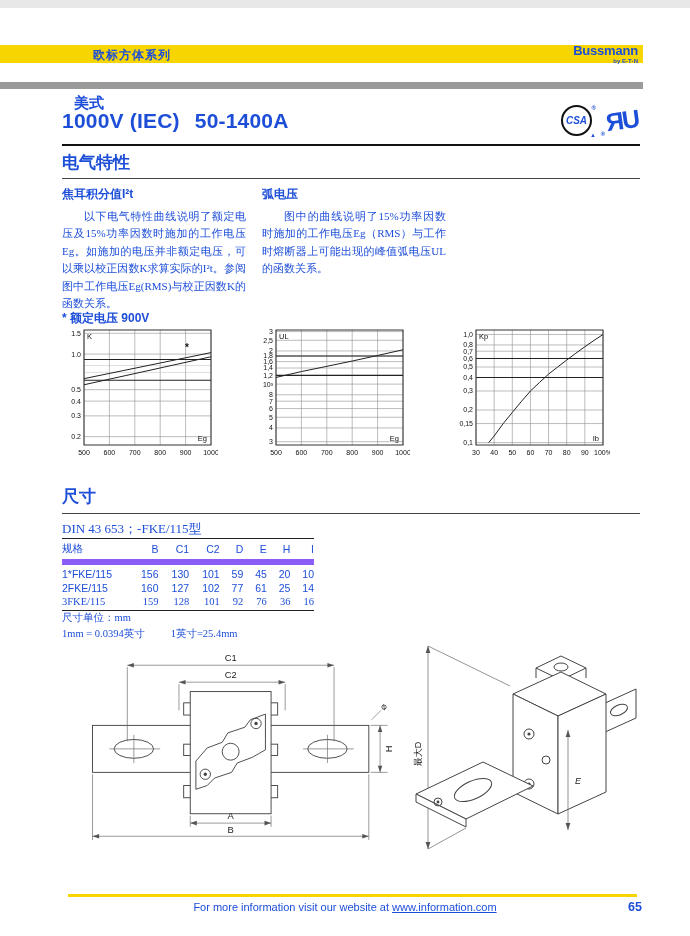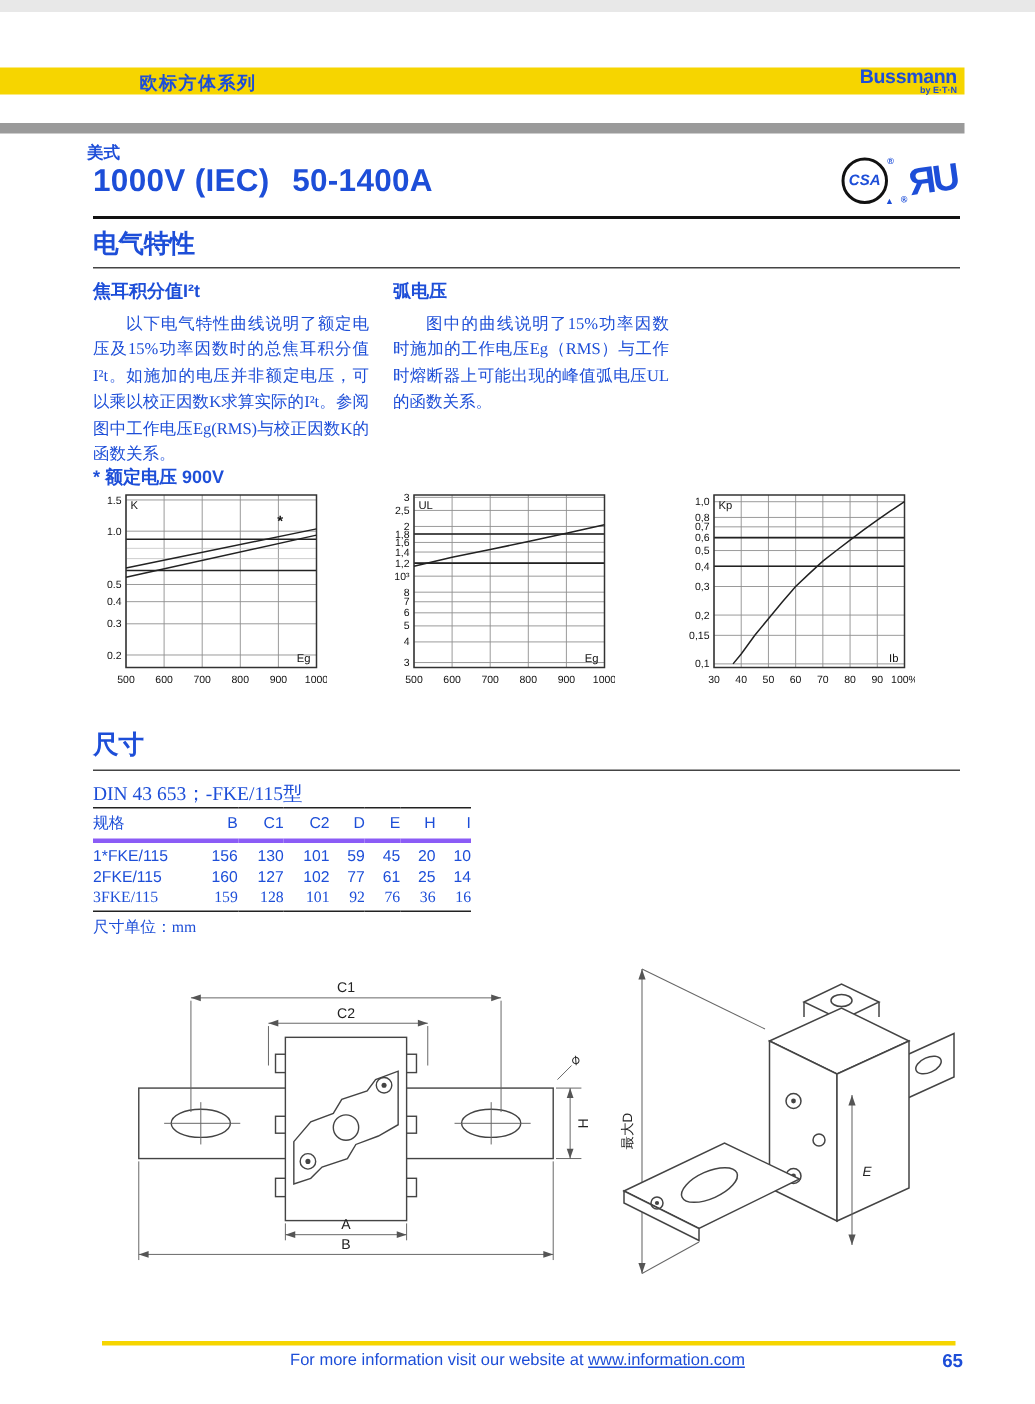--- a/index.html
+++ b/index.html
@@ -9,21 +9,21 @@
 
   
   .top-band{left:0;top:37px;width:643px;height:18px;background:#F6D500;}
   .series-label{left:93px;top:39px;font-size:12px;font-weight:bold;letter-spacing:1px;}
   .brand-box{right:52px;top:36px;text-align:right;line-height:1;}
   .brand-main{font-size:13px;font-weight:bold;letter-spacing:-0.2px;}
   .brand-sub{font-size:6px;font-weight:bold;margin-top:1px;}
   .gray-band{left:0;top:74px;width:643px;height:7px;background:#9A9A9A;}
 
   
-  .region-label{left:58px;top:86px;font-size:11px;font-weight:bold;}
+  .region-label{left:74px;top:86px;font-size:15px;font-weight:bold;}
   .main-title{left:62px;top:101px;font-size:21px;font-weight:bold;display:flex;gap:15px;letter-spacing:0.2px;}
   .certs{right:52px;top:97px;display:flex;align-items:center;gap:14px;}
   .csa-icon{position:relative;width:27px;height:27px;border:2.5px solid #111;border-radius:50%;
             display:flex;align-items:center;justify-content:center;font-weight:bold;font-style:italic;font-size:10px;}
   .csa-reg{position:absolute;right:-6px;top:-2px;font-size:6px;font-style:normal;}
   .csa-tri{position:absolute;right:-6px;bottom:-4px;font-size:6px;font-style:normal;}
   .ul-icon{position:relative;font-size:25px;font-weight:bold;transform:rotate(-8deg);letter-spacing:-2px;}
   .ul-reg{position:absolute;left:-7px;bottom:1px;font-size:6px;letter-spacing:0;}
   .title-rule{left:62px;top:136px;width:578px;height:2px;background:#111;}
 
@@ -39,21 +39,21 @@
   .chart-svg{position:absolute;width:160px;height:138px;}
 
   
   .dim-title{left:62px;top:477px;}
   .dim-rule{left:62px;top:505px;width:578px;height:1px;background:#444;}
   .din-line{left:62px;top:512px;font-size:13px;font-family:"Liberation Serif","DejaVu Serif",serif;}
   .dim-table{left:62px;top:530px;border-collapse:collapse;width:252px;
              font-family:"Liberation Sans","DejaVu Sans",sans-serif;}
   .dim-table th,.dim-table td{font-size:10.5px;font-weight:normal;text-align:right;padding:1px 0 1px 8px;white-space:nowrap;}
   .dim-table th.c0,.dim-table td.c0{text-align:left;padding-left:0;width:66px;}
-  .dim-table thead th{border-top:1.5px solid #222;border-bottom:3px solid #8b5cf6;padding-top:3px;padding-bottom:3px;}
+  .dim-table thead th{border-top:1.5px solid #222;border-bottom:6px solid #8b5cf6;padding-top:3px;padding-bottom:3px;}
   .dim-table tbody tr:first-child td{padding-top:3px;}
   .dim-table tbody tr:last-child td{border-bottom:1.5px solid #222;padding-bottom:3px;font-family:Liberation Serif, serif;}
   .unit-note{left:62px;top:603px;font-size:10.5px;font-family:"Liberation Serif","DejaVu Serif",serif;}
   .conv-note{left:62px;top:619px;font-size:10.5px;font-family:"Liberation Serif","DejaVu Serif",serif;}
   .conv-note span{margin-right:26px;}
 
   .front-svg{left:85px;top:638px;width:312px;height:202px;}
   .iso-svg{left:398px;top:626px;width:242px;height:238px;}
 
   
@@ -98,21 +98,21 @@
       <span class="ul-reg">®</span>
     </div>
   </div>
   <div class="abs title-rule"></div>
 
   <div class="abs sec-title elec-title">电气特性</div>
   <div class="abs elec-rule"></div>
 
   <div class="abs col" style="left:62px">
     <h4>焦耳积分值I²t</h4>
-    <p>以下电气特性曲线说明了额定电压及15%功率因数时的总焦耳积分值I²t。如施加的电压并非额定电压，可以乘以校正因数K求算实际的I²t。参阅图中工作电压Eg(RMS)与校正因数K的函数关系。</p>
+    <p>以下电气特性曲线说明了额定电压及15%功率因数时施加的工作电压Eg。如施加的电压并非额定电压，可以乘以校正因数K求算实际的I²t。参阅图中工作电压Eg(RMS)与校正因数K的函数关系。</p>
   </div>
   <div class="abs col" style="left:262px">
     <h4>弧电压</h4>
     <p>图中的曲线说明了15%功率因数时施加的工作电压Eg（RMS）与工作时熔断器上可能出现的峰值弧电压UL的函数关系。</p>
   </div>
 
   <div class="abs chart-note">* 额定电压 900V</div>
 
   <svg class="chart-svg" style="left:58px;top:317px" viewBox="0 0 160 138">
       <line x1="26" y1="5" x2="26" y2="120" stroke="#8f8f8f" stroke-width="0.6"></line>
@@ -288,20 +288,23 @@
           <td>101</td>
           <td>92</td>
           <td>76</td>
           <td>36</td>
           <td>16</td>
         </tr>
       </tbody>
   </table>
 
   <div class="abs unit-note">尺寸单位：mm</div>
+  <div class="abs conv-note">
+    <span>1mm = 0.0394英寸</span><span>1英寸=25.4mm</span>
+  </div>
 
   <svg class="abs front-svg" viewBox="0 0 332 202">
 
     <rect x="8" y="78" width="294" height="50" class="draw"></rect>
 
     <ellipse cx="52" cy="103" rx="21" ry="10" class="draw-n"></ellipse>
     <line x1="26" y1="103" x2="80" y2="103" class="dim-l"></line>
     <line x1="52" y1="88" x2="52" y2="118" class="dim-l"></line>
     <ellipse cx="258" cy="103" rx="21" ry="10" class="draw-n"></ellipse>
     <line x1="232" y1="103" x2="286" y2="103" class="dim-l"></line>

